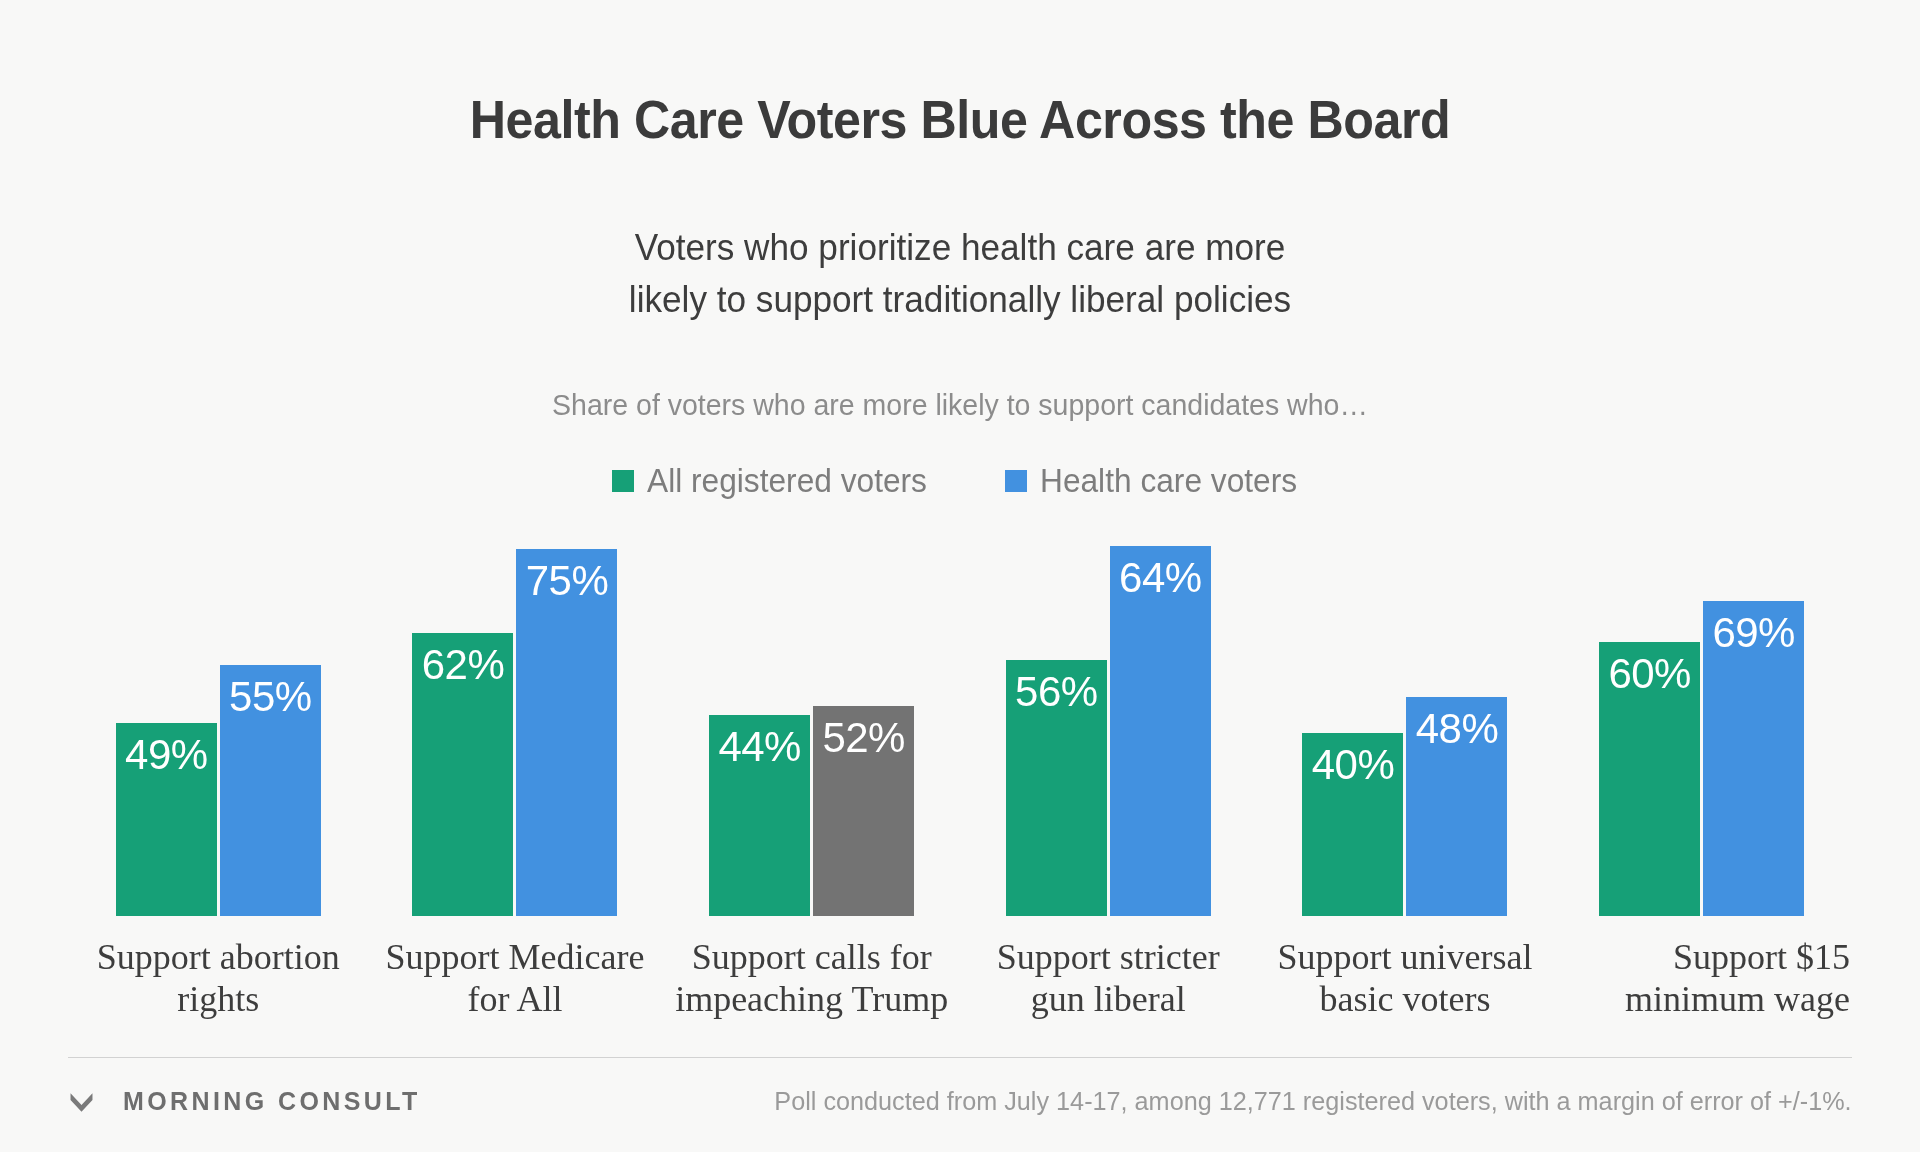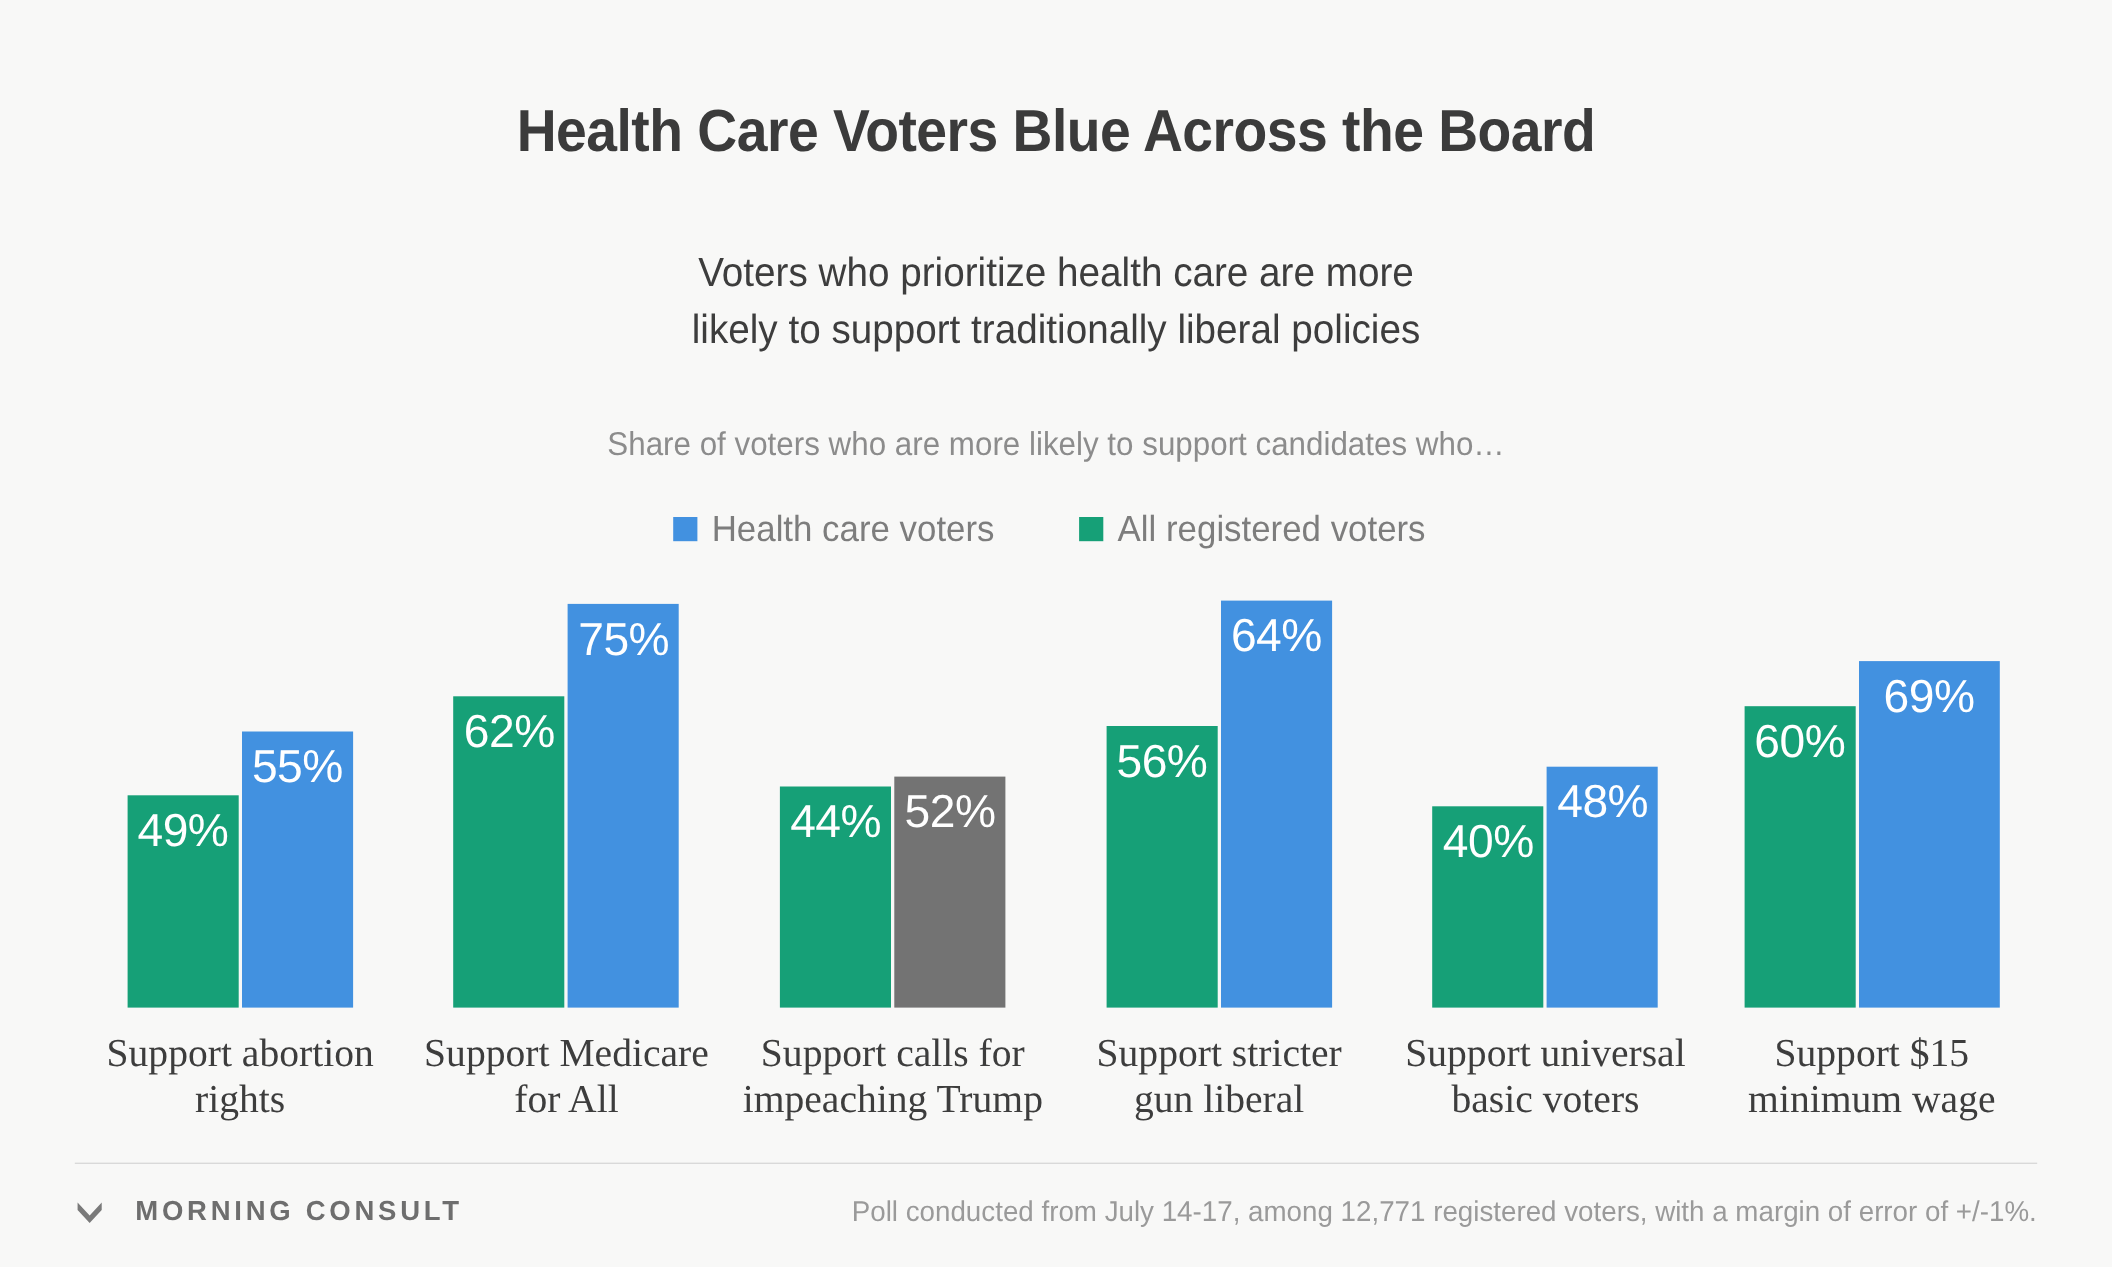--- a/index.html
+++ b/index.html
@@ -216,27 +216,27 @@
 
   <div class="subtitle">
     <span class="l1">Voters who prioritize health care are more</span>
     <span class="l2">likely to support traditionally liberal policies</span>
   </div>
 
   <div class="kicker">Share of voters who are more likely to support candidates who…</div>
 
   <div class="legend">
     <div class="legend-item">
+      <span class="legend-swatch" style="background: rgb(22, 160, 119);"></span>
+      <span class="legend-label">All registered voters</span>
+    </div>
+    <div class="legend-item">
       <span class="legend-swatch" style="background: rgb(66, 145, 224);"></span>
       <span class="legend-label">Health care voters</span>
     </div>
-    <div class="legend-item">
-      <span class="legend-swatch" style="background: rgb(22, 160, 119);"></span>
-      <span class="legend-label">All registered voters</span>
-    </div>
   </div>
 
   <div id="plot">
       <div class="group" style="left: 0px; width: 296.667px;">
         <div class="bars">
           <div class="bar" style="height: 193px; background: rgb(22, 160, 119); margin-top: 13px;">
             <span class="value">49%</span>
           </div>
           <div class="bar" style="height: 251.35px; background: rgb(66, 145, 224);">
             <span class="value">55%</span>
@@ -281,34 +281,34 @@
           <div class="bar" style="height: 219.36px; background: rgb(66, 145, 224);">
             <span class="value">48%</span>
           </div>
         </div>
       </div>
       <div class="group" style="left: 1483.33px; width: 296.667px;">
         <div class="bars">
           <div class="bar" style="height: 274.2px; background: rgb(22, 160, 119);">
             <span class="value">60%</span>
           </div>
-          <div class="bar" style="height: 315.33px; background: rgb(66, 145, 224); padding-left: 27px;">
+          <div class="bar" style="height: 315.33px; background: rgb(66, 145, 224);">
             <span class="value">69%</span>
           </div>
         </div>
       </div>
     </div>
 
   <div class="cat-labels">
       <div class="cat" style="left: 0px; width: 296.667px;"><span class="l1">Support abortion</span><span class="l2">rights</span></div>
       <div class="cat" style="left: 296.667px; width: 296.667px;"><span class="l1">Support Medicare</span><span class="l2">for All</span></div>
       <div class="cat" style="left: 593.333px; width: 296.667px;"><span class="l1">Support calls for</span><span class="l2">impeaching Trump</span></div>
       <div class="cat" style="left: 890px; width: 296.667px;"><span class="l1">Support stricter</span><span class="l2">gun liberal</span></div>
       <div class="cat" style="left: 1186.67px; width: 296.667px;"><span class="l1">Support universal</span><span class="l2">basic voters</span></div>
-      <div class="cat" style="left: 1483.33px; width: 296.667px;"><span class="l1">Support $15</span><span class="l2">minimum wage</span></div>
+      <div class="cat" style="left: 1483.33px; width: 296.667px; text-align: right;"><span class="l1">Support $15</span><span class="l2">minimum wage</span></div>
     </div>
 
   <div class="rule"></div>
 
   <div class="footer">
     <div class="brand">
       <svg class="brand-mark" viewBox="0 0 32 32" aria-hidden="true">
         <path d="M3 5 L3 13 L16 27 L29 13 L29 5 L16 19 Z" fill="#7a7a7a"></path>
       </svg>
       <span class="brand-name">MORNING CONSULT</span>

